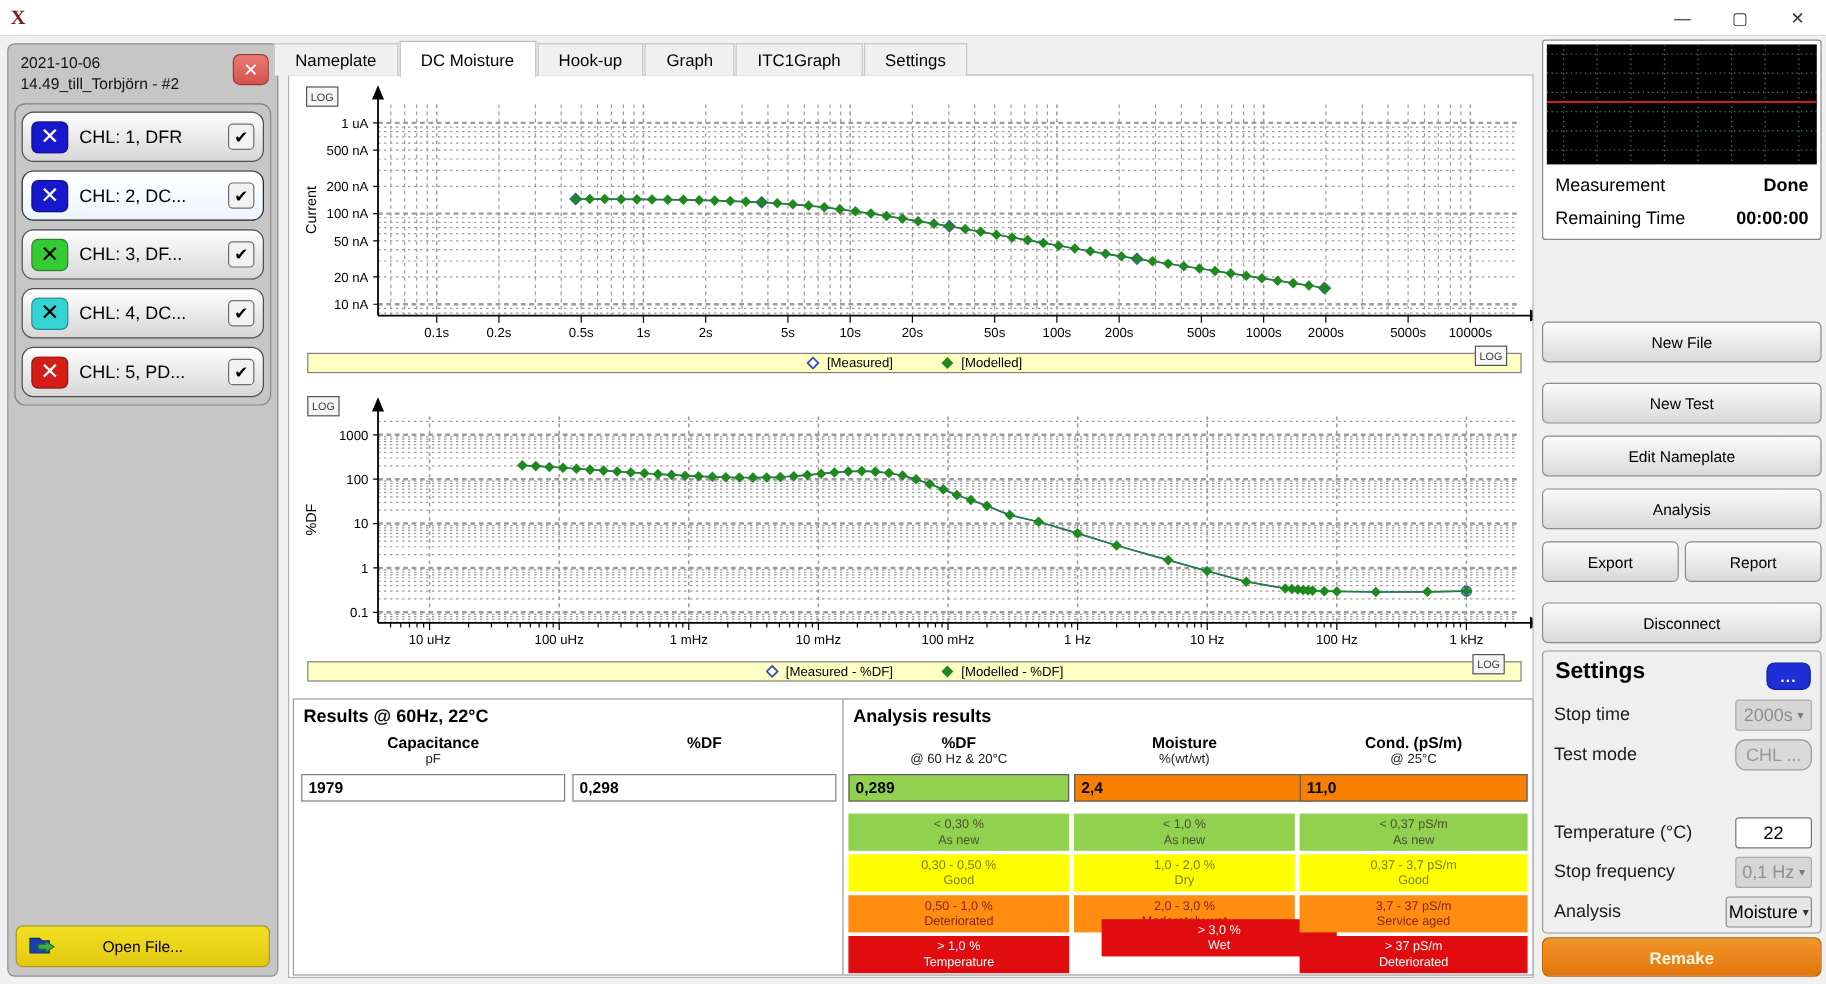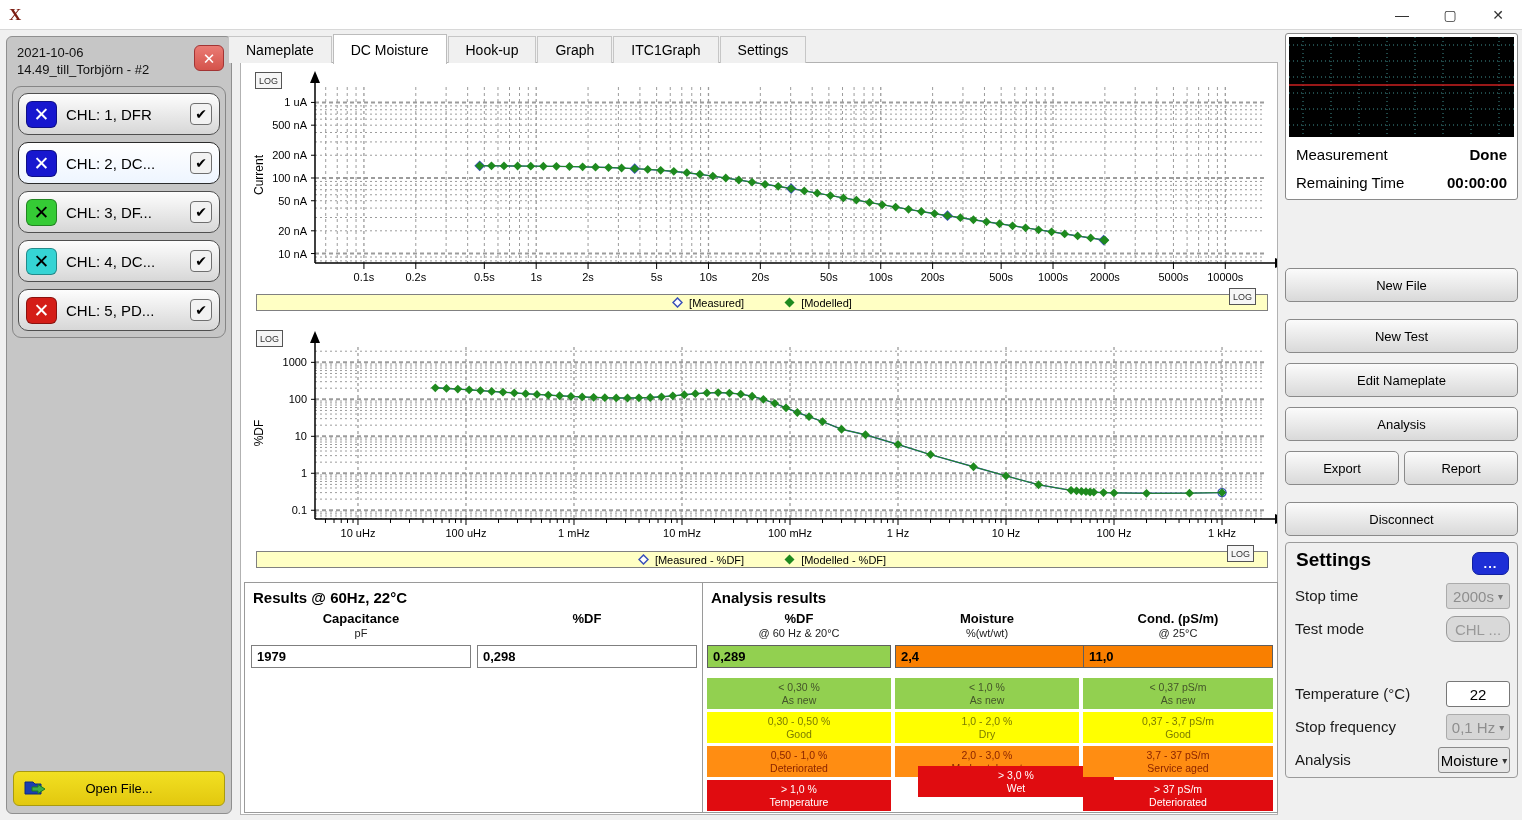--- a/index.html
+++ b/index.html
@@ -725,13 +725,14 @@
     </div>
     <div class="set-row" style="top:204px;">
       <span class="set-label">Analysis</span>
       <span class="set-ctl ctl-dd-en">
           <span>Moisture</span>
           <span class="dd-caret" style="color:#333;">▾</span>
         </span>
     </div>
   </div>
 
+  <div class="remake-btn">Remake</div>
 </div>
 
 </body></html>

